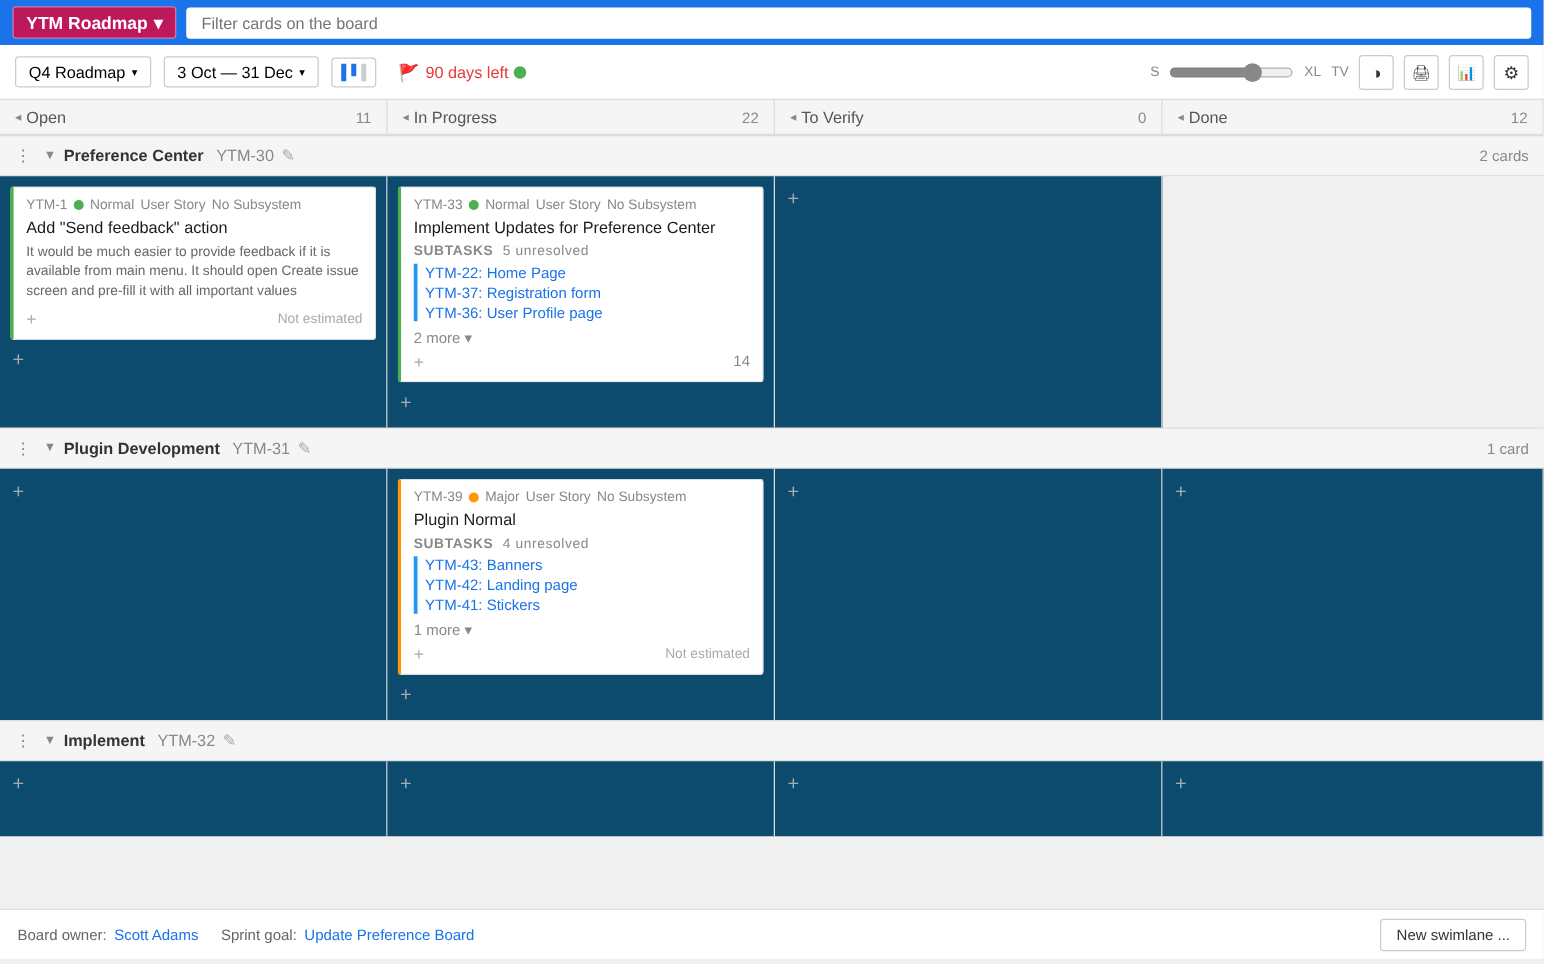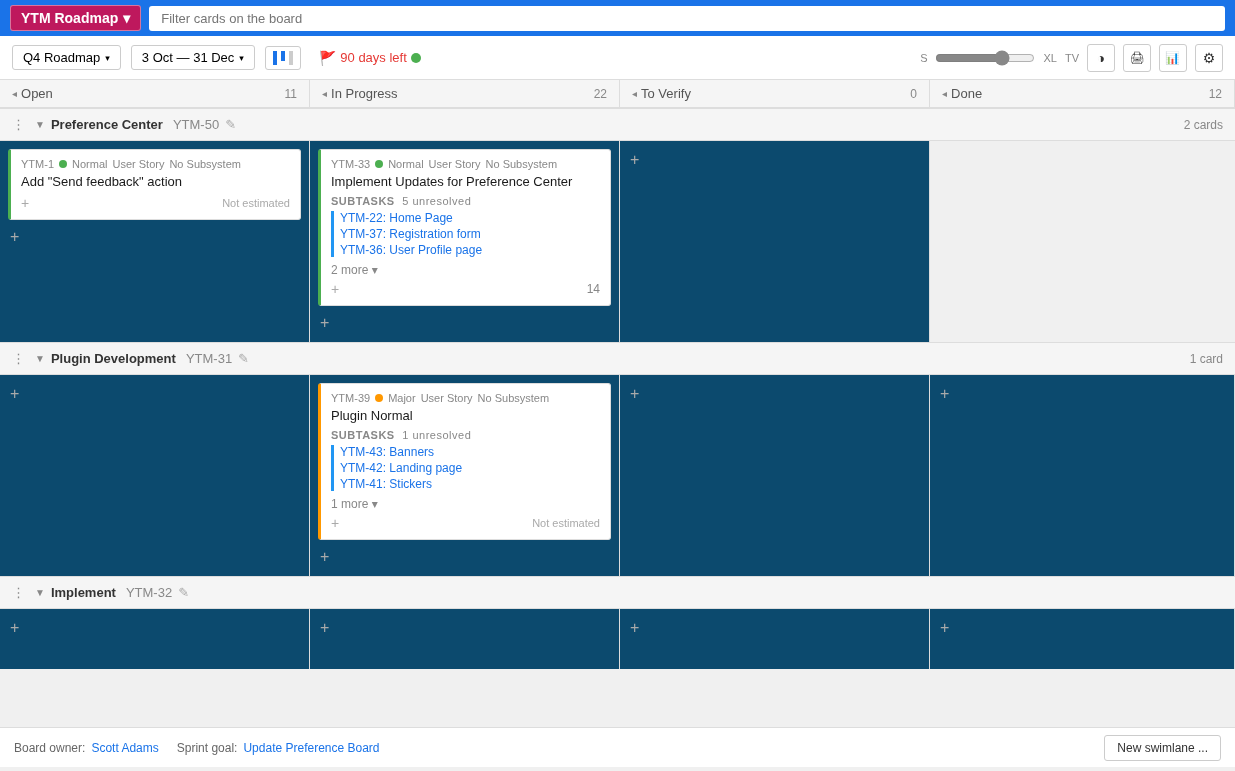--- a/index.html
+++ b/index.html
@@ -320,37 +320,38 @@
   </div>
 </div>
 
 <div style="overflow-y:auto; height:calc(771px - 36px - 44px - 32px - 40px);">
 
   <div>
     <div class="swimlane-header">
       <span class="menu-dots">⋮</span>
       <span class="collapse-triangle">▼</span>
       <span class="title">Preference Center</span>
-      <span class="id">YTM-50</span>
+      <span class="id">YTM-30</span>
       <span class="edit-icon">✎</span>
       <span class="card-count">2 cards</span>
     </div>
     <div class="swimlane-row">
 
       <div class="swimlane-cell">
 
         <div class="card card-left-border-green">
           <div class="card-meta">
             <span>YTM-1</span>
             <span class="dot dot-green"></span>
             <span>Normal</span>
             <span>User Story</span>
             <span>No Subsystem</span>
           </div>
           <div class="card-title">Add "Send feedback" action</div>
+          <div class="card-desc">It would be much easier to provide feedback if it is available from main menu. It should open Create issue screen and pre-fill it with all important values</div>
           <div class="card-footer">
             <span class="card-add">+</span>
             <span class="card-estimate">Not estimated</span>
           </div>
         </div>
         <span class="cell-add-btn">+</span>
       </div>
 
       <div class="swimlane-cell">
 
@@ -420,21 +421,21 @@
           <div class="card-meta">
             <span>YTM-39</span>
             <span class="dot dot-orange"></span>
             <span>Major</span>
             <span>User Story</span>
             <span>No Subsystem</span>
           </div>
           <div class="card-title">Plugin Normal</div>
           <div class="subtasks-label">
             <span>SUBTASKS</span>
-            <span style="font-weight:normal; margin-left:4px;">1 unresolved</span>
+            <span style="font-weight:normal; margin-left:4px;">4 unresolved</span>
           </div>
           <div class="subtasks-bar">
             <a class="subtask-link">
               <span>YTM-43</span>:
               <span>Banners</span>
             </a>
             <a class="subtask-link">
               <span>YTM-42</span>:
               <span>Landing page</span>
             </a>

